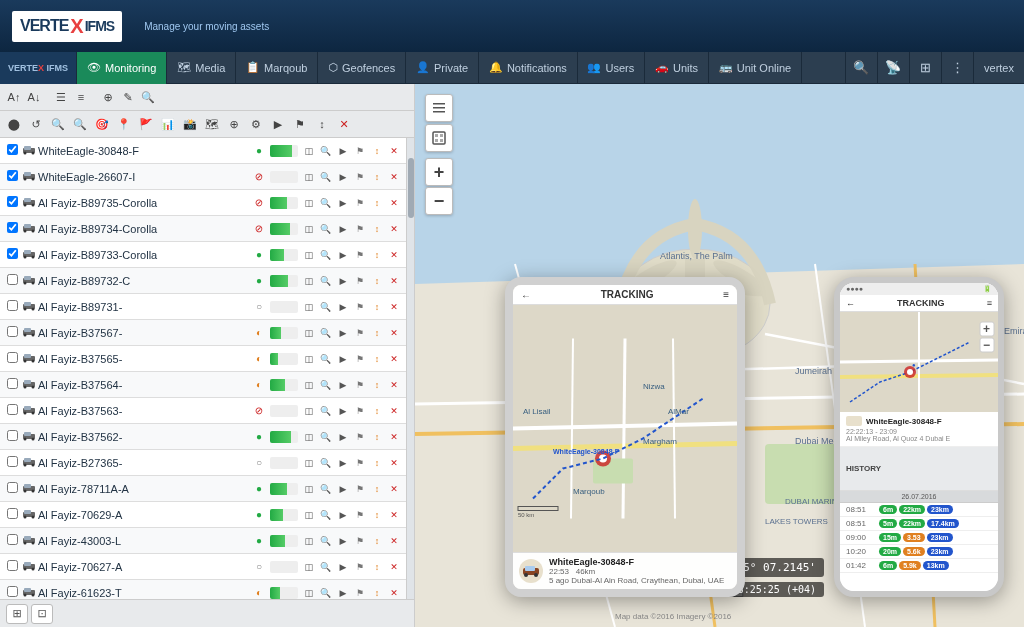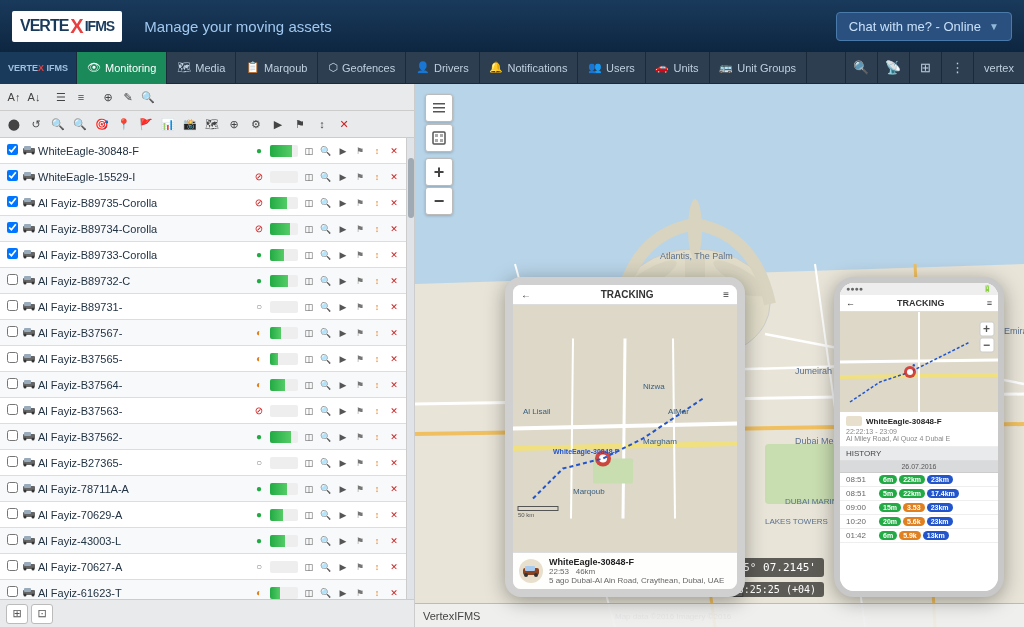--- a/index.html
+++ b/index.html
@@ -13,21 +13,21 @@
     }
     .logo-area { display: flex; align-items: center; gap: 6px; }
     .logo-box {
       background: #fff; padding: 4px 8px; border-radius: 2px;
       font-weight: 900; font-size: 16px; letter-spacing: -1px;
       display: flex; align-items: center; gap: 2px;
     }
     .logo-vert { color: #1a3a5c; }
     .logo-x { color: #e84040; font-size: 20px; }
     .logo-ifms { color: #1a3a5c; font-size: 14px; font-weight: 700; }
-    .tagline { color: #a0c8f0; font-size: 15px; font-weight: 300; margin-left: 16px; }
+    .tagline { color: #a0c8f0; font-size: 10px; font-weight: 300; margin-left: 16px; }
     .chat-widget {
       display: flex; align-items: center; gap: 8px;
       background: #2a5080; border: 1px solid #4a7aaa; border-radius: 4px;
       padding: 6px 12px; cursor: pointer; color: #c8e0f8; font-size: 13px;
     }
     .chat-arrow { font-size: 10px; color: #90b8d8; }
 
     
     .nav-bar {
       display: flex; align-items: center;
@@ -198,21 +198,21 @@
       background: #fff; padding: 3px 6px; border-bottom: 1px solid #ddd;
       font-size: 9px; font-weight: bold; color: #333;
       display: flex; align-items: center; justify-content: space-between;
     }
     .phone-map-area { height: 100px; background: #ddd8c8; position: relative; overflow: hidden; }
     .phone-unit-info {
       background: #fff; padding: 4px 6px; border-bottom: 1px solid #eee;
       font-size: 8px;
     }
     .phone-history-header {
-      background: #e8eaec; padding: 2px 6px; font-size: 8px; font-weight: normal;
+      background: #e8eaec; padding: 17px 6px; font-size: 8px; font-weight: bold;
       color: #444; border-bottom: 1px solid #ddd;
     }
     .phone-history-list { flex: 1; overflow: hidden; }
     .phone-hist-row {
       display: flex; align-items: center; padding: 2px 6px;
       border-bottom: 1px solid #eee; font-size: 8px; gap: 3px;
     }
     .phone-hist-time { color: #666; width: 30px; }
     .phone-hist-stat { display: flex; gap: 2px; }
     .hist-badge {
@@ -259,24 +259,20 @@
 
 <div class="top-header">
   <div class="logo-area">
     <div class="logo-box">
       <span class="logo-vert">VERTE</span>
         <span class="logo-x">X</span>
       <span class="logo-ifms">IFMS</span>
     </div>
     <span class="tagline">Manage your moving assets</span>
   </div>
-  <div class="chat-widget">
-    <span>Chat with me? - Online</span>
-    <span class="chat-arrow">▼</span>
-  </div>
 </div>
 
 <div class="nav-bar">
   <div class="nav-item logo-nav">
     <span style="font-size:9px; color:#a0c0e0; font-weight:700;">VERTE<span style="color:#e84040">X</span> IFMS</span>
   </div>
   <div class="nav-item active">
     <span class="nav-icon">👁</span>
     <span>Monitoring</span>
   </div>
@@ -287,37 +283,37 @@
   <div class="nav-item">
     <span class="nav-icon">📋</span>
     <span>Marqoub</span>
   </div>
   <div class="nav-item">
     <span class="nav-icon">⬡</span>
     <span>Geofences</span>
   </div>
   <div class="nav-item">
     <span class="nav-icon">👤</span>
-    <span>Drivers</span>
+    <span>Private</span>
   </div>
   <div class="nav-item">
     <span class="nav-icon">🔔</span>
     <span>Notifications</span>
   </div>
   <div class="nav-item">
     <span class="nav-icon">👥</span>
     <span>Users</span>
   </div>
   <div class="nav-item">
     <span class="nav-icon">🚗</span>
     <span>Units</span>
   </div>
   <div class="nav-item">
     <span class="nav-icon">🚌</span>
-    <span>Unit Groups</span>
+    <span>Unit Online</span>
   </div>
   <div class="nav-right">
     <div class="nav-right-btn">🔍</div>
     <div class="nav-right-btn">📡</div>
     <div class="nav-right-btn">⊞</div>
     <div class="nav-right-btn">⋮</div>
     <div class="nav-username">vertex</div>
   </div>
 </div>
 
@@ -393,21 +389,21 @@
         <input type="checkbox" style="width: 11px; height: 11px;" checked="">
       </span>
       <span class="unit-icon">
         <svg width="14" height="10" viewBox="0 0 14 10">
                 <rect x="1" y="3" width="12" height="5" rx="1" fill="#666"></rect>
                 <rect x="2" y="1" width="7" height="4" rx="1" fill="#9ab"></rect>
                 <circle cx="3" cy="8" r="1.5" fill="#333"></circle>
                 <circle cx="11" cy="8" r="1.5" fill="#333"></circle>
               </svg>
       </span>
-      <span class="unit-name">WhiteEagle-15529-I</span>
+      <span class="unit-name">WhiteEagle-26607-I</span>
       <div class="unit-actions">
         <span class="unit-act-btn status-red">⊘</span>
         <div class="unit-bar"></div>
         <span class="unit-act-btn" style="font-size:9px; color:#555;">◫</span>
         <span class="unit-act-btn" style="font-size:9px; color:#777;">🔍</span>
         <span class="unit-act-btn" style="font-size:9px; color:#555;">▶</span>
         <span class="unit-act-btn" style="font-size:9px; color:#777;">⚑</span>
         <span class="unit-act-btn status-orange" style="font-size:9px;">↕</span>
         <span class="unit-act-btn status-red" style="font-size:9px;">✕</span>
       </div>
@@ -912,24 +908,20 @@
     <div style="position:absolute; left:10px; top:74px; display:flex; flex-direction:column; gap:1px;">
       <div class="map-ctrl-btn" style="font-size:18px; font-weight:bold; color:#444;">+</div>
       <div class="map-ctrl-btn" style="font-size:18px; font-weight:bold; color:#444;">−</div>
     </div>
 
     <div class="map-scale">
       <div>1000 m</div>
       <div>2000 ft</div>
     </div>
 
-    <div class="map-bottom-bar">
-      <span>VertexIFMS</span>
-      <span></span>
-    </div>
 
     <div class="tablet-mockup">
 
       <div style="position:absolute; top:-6px; left:50%; transform:translateX(-50%); width:30px; height:4px; background:#bbb; border-radius:2px; z-index:2;"></div>
       <div class="tablet-screen">
         <div class="tablet-header">
           <span style="cursor:pointer;">←</span>
           <span>TRACKING</span>
           <span style="cursor:pointer;">≡</span>
         </div>

